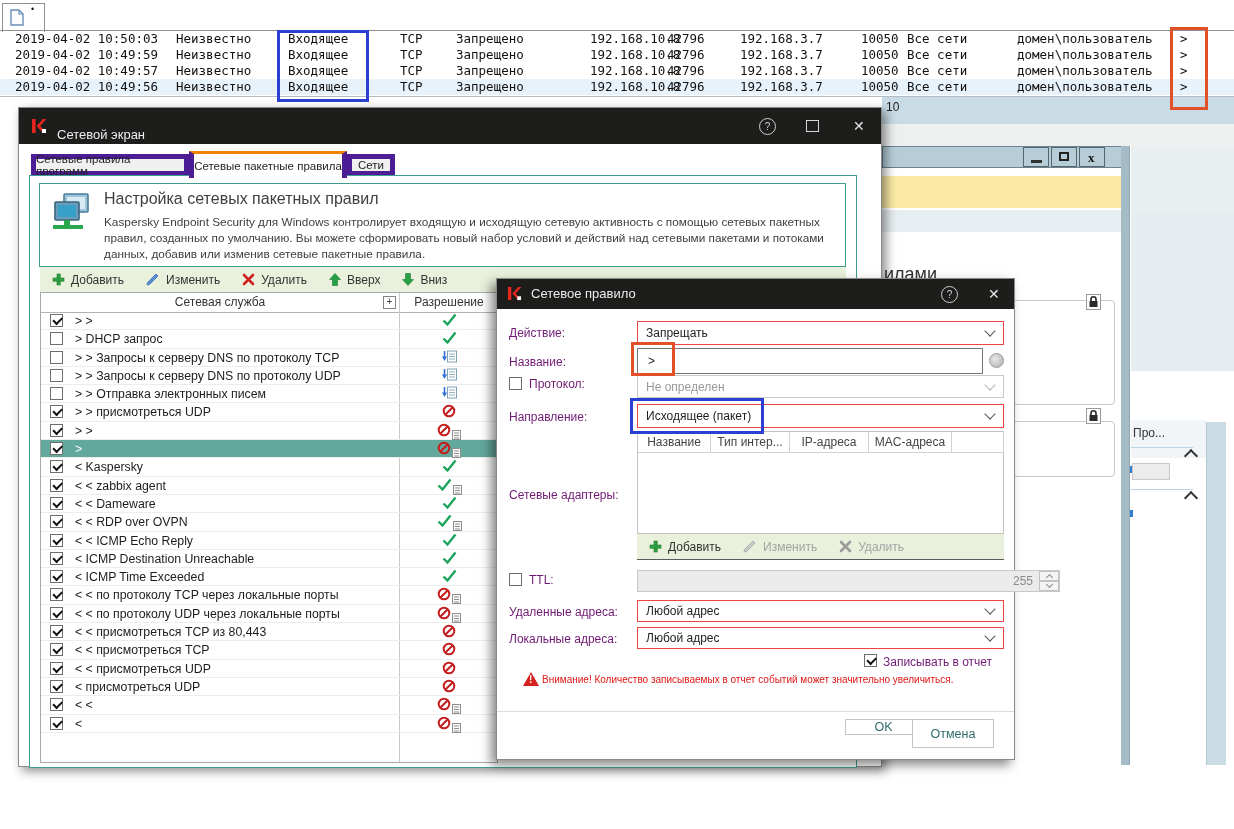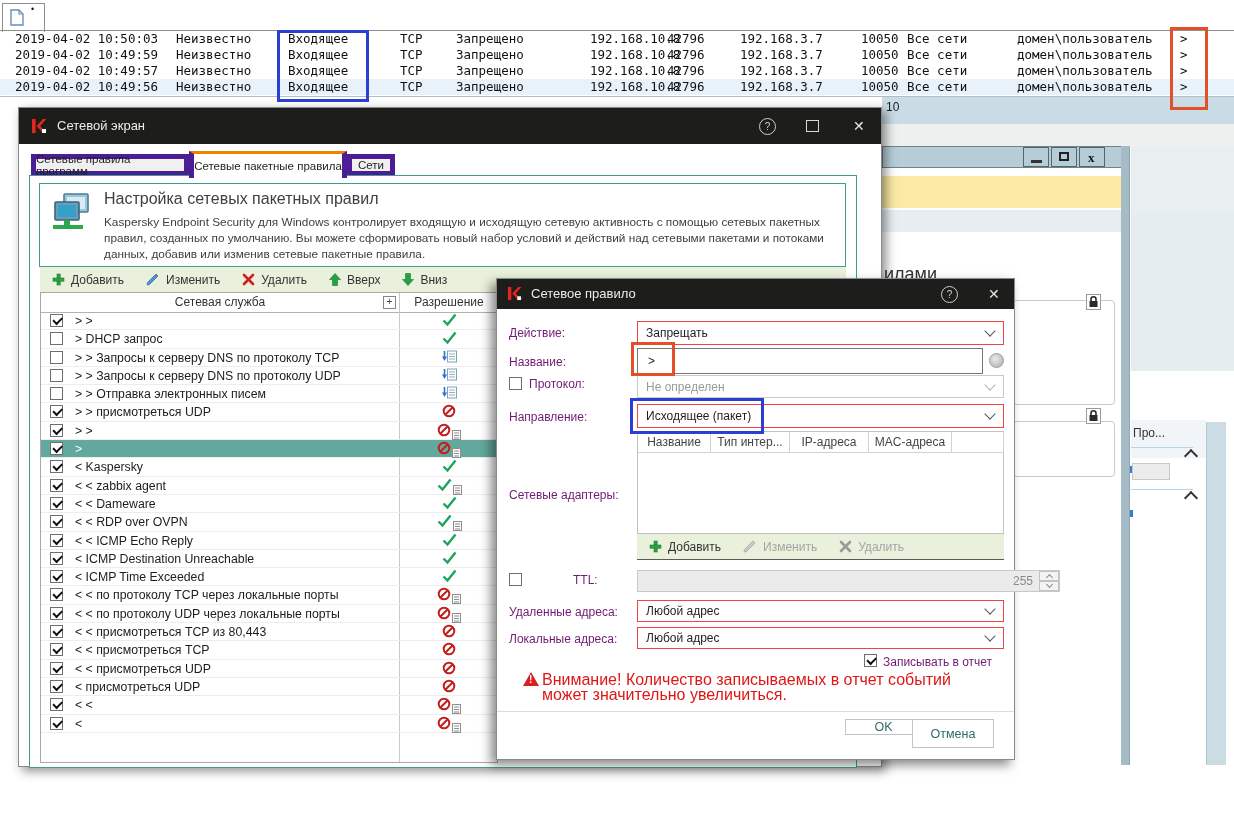--- a/index.html
+++ b/index.html
@@ -65,21 +65,21 @@
   #rd{left:496px;top:278px;width:517px;height:480px;box-shadow:-5px 5px 10px rgba(20,20,20,.5);z-index:40;}
   #rd .titlebar{height:30px;}
   .adp-table{position:absolute;left:140px;top:152px;width:367px;height:103px;border:1px solid #c3c3c3;box-sizing:border-box;background:#fff;}
   .adp-hcell{position:absolute;top:0;height:21px;border-right:1px solid #d2d2d2;border-bottom:1px solid #d2d2d2;
              font-size:12px;color:#444;display:flex;align-items:center;justify-content:center;box-sizing:border-box;}
   .spin{position:absolute;width:20px;height:10px;border:1px solid #c2c2c2;background:#f4f4f4;box-sizing:border-box;}
   .spin .chev{right:6px;margin-top:-4px;width:4px;height:4px;border-width:1.2px;border-color:#888;}
   .warn-tri{position:absolute;width:0;height:0;border-left:8px solid transparent;border-right:8px solid transparent;
             border-bottom:14px solid #d62121;}
   .warn-tri::after{content:"!";position:absolute;left:-2px;top:2px;color:#fff;font-size:10px;font-weight:bold;}
-  .warn-text{position:absolute;font-size:16px;line-height:15px;color:#e01616;}
+  .warn-text{position:absolute;font-size:10px;line-height:15px;color:#e01616;}
   
   .winB-btn{position:absolute;width:26px;height:20px;border:1px solid #55666e;background:#b6cdd8;box-sizing:border-box;}
   .groupbox{position:absolute;border:1px solid #c9c9c9;border-radius:4px;background:#fff;}
   .lockbox{position:absolute;width:15px;height:16px;background:#fff;border:1px solid #9a9a9a;box-sizing:border-box;}
   .chev-up{position:absolute;width:8px;height:8px;border-right:2px solid #333;border-bottom:2px solid #333;transform:rotate(-135deg);}
   .bluedot{position:absolute;width:3px;height:7px;background:#2f7fd4;}
 </style>
 </head>
 <body>
 
@@ -211,21 +211,21 @@
 
   <div class="dlg" id="fw">
     <div class="titlebar" style="height:36px;">
       <span style="position:absolute;left:12px;top:10px;">
         <svg width="16" height="16" viewBox="0 0 16 16">
             <rect x="1" y="1" width="3.6" height="14" fill="#e3261e"></rect>
             <path d="M5.6 8 L12 1 h3.4 L9.2 8 L15.4 15 H12 Z" fill="#e3261e"></path>
             <rect x="11" y="11" width="4" height="4" fill="#fff"></rect>
           </svg>
       </span>
-      <span class="t-title" style="left:38px;top:10px;">Сетевой экран</span>
+      <span class="t-title" style="left:38px;top:19px;">Сетевой экран</span>
       <span class="help-ic" style="left:740px;top:10px;">?</span>
       <span class="max-ic" style="left:787px;top:12px;"></span>
       <span class="close-ic" style="left:834px;top:11px;">✕</span>
     </div>
 
     <div>
         <div class="tab" style="left: 12px; width: 158px; top: 46px; height: 22px;">Сетевые правила программ</div>
         <div class="tab active" style="left: 170px; width: 158px; top: 43px; height: 27px;">Сетевые пакетные правила</div>
         <div class="tab" style="left: 328px; width: 48px; top: 46px; height: 22px;">Сети</div>
       </div>
@@ -641,21 +641,21 @@
       <span class="tb-item disabled">
         <svg width="13" height="13" viewBox="0 0 13 13">
             <line x1="2" y1="2" x2="11" y2="11" stroke="#9a9a9a" stroke-width="2.6" stroke-linecap="round"></line>
             <line x1="11" y1="2" x2="2" y2="11" stroke="#9a9a9a" stroke-width="2.6" stroke-linecap="round"></line>
           </svg>
         <span>Удалить</span>
       </span>
     </div>
 
     <span class="cb" style="left:12px;top:294px;"></span>
-    <span class="label" style="left:32px;top:294px;margin-left:44px;">TTL:</span>
+    <span class="label" style="left:32px;top:294px;">TTL:</span>
     <div style="position:absolute;left:140px;top:291px;width:423px;height:22px;background:#ebebeb;border:1px solid #c8c8c8;box-sizing:border-box;">
       <span style="position:absolute;right:26px;top:3px;font-size:12px;color:#8a8a8a;">255</span>
       <span class="spin" style="right:0;top:0;">
           <span class="chev" style="transform:rotate(-135deg);margin-top:-1px;"></span>
         </span>
       <span class="spin" style="right:0;top:10px;">
           <span class="chev" style="margin-top:-4px;"></span>
         </span>
     </div>
 

